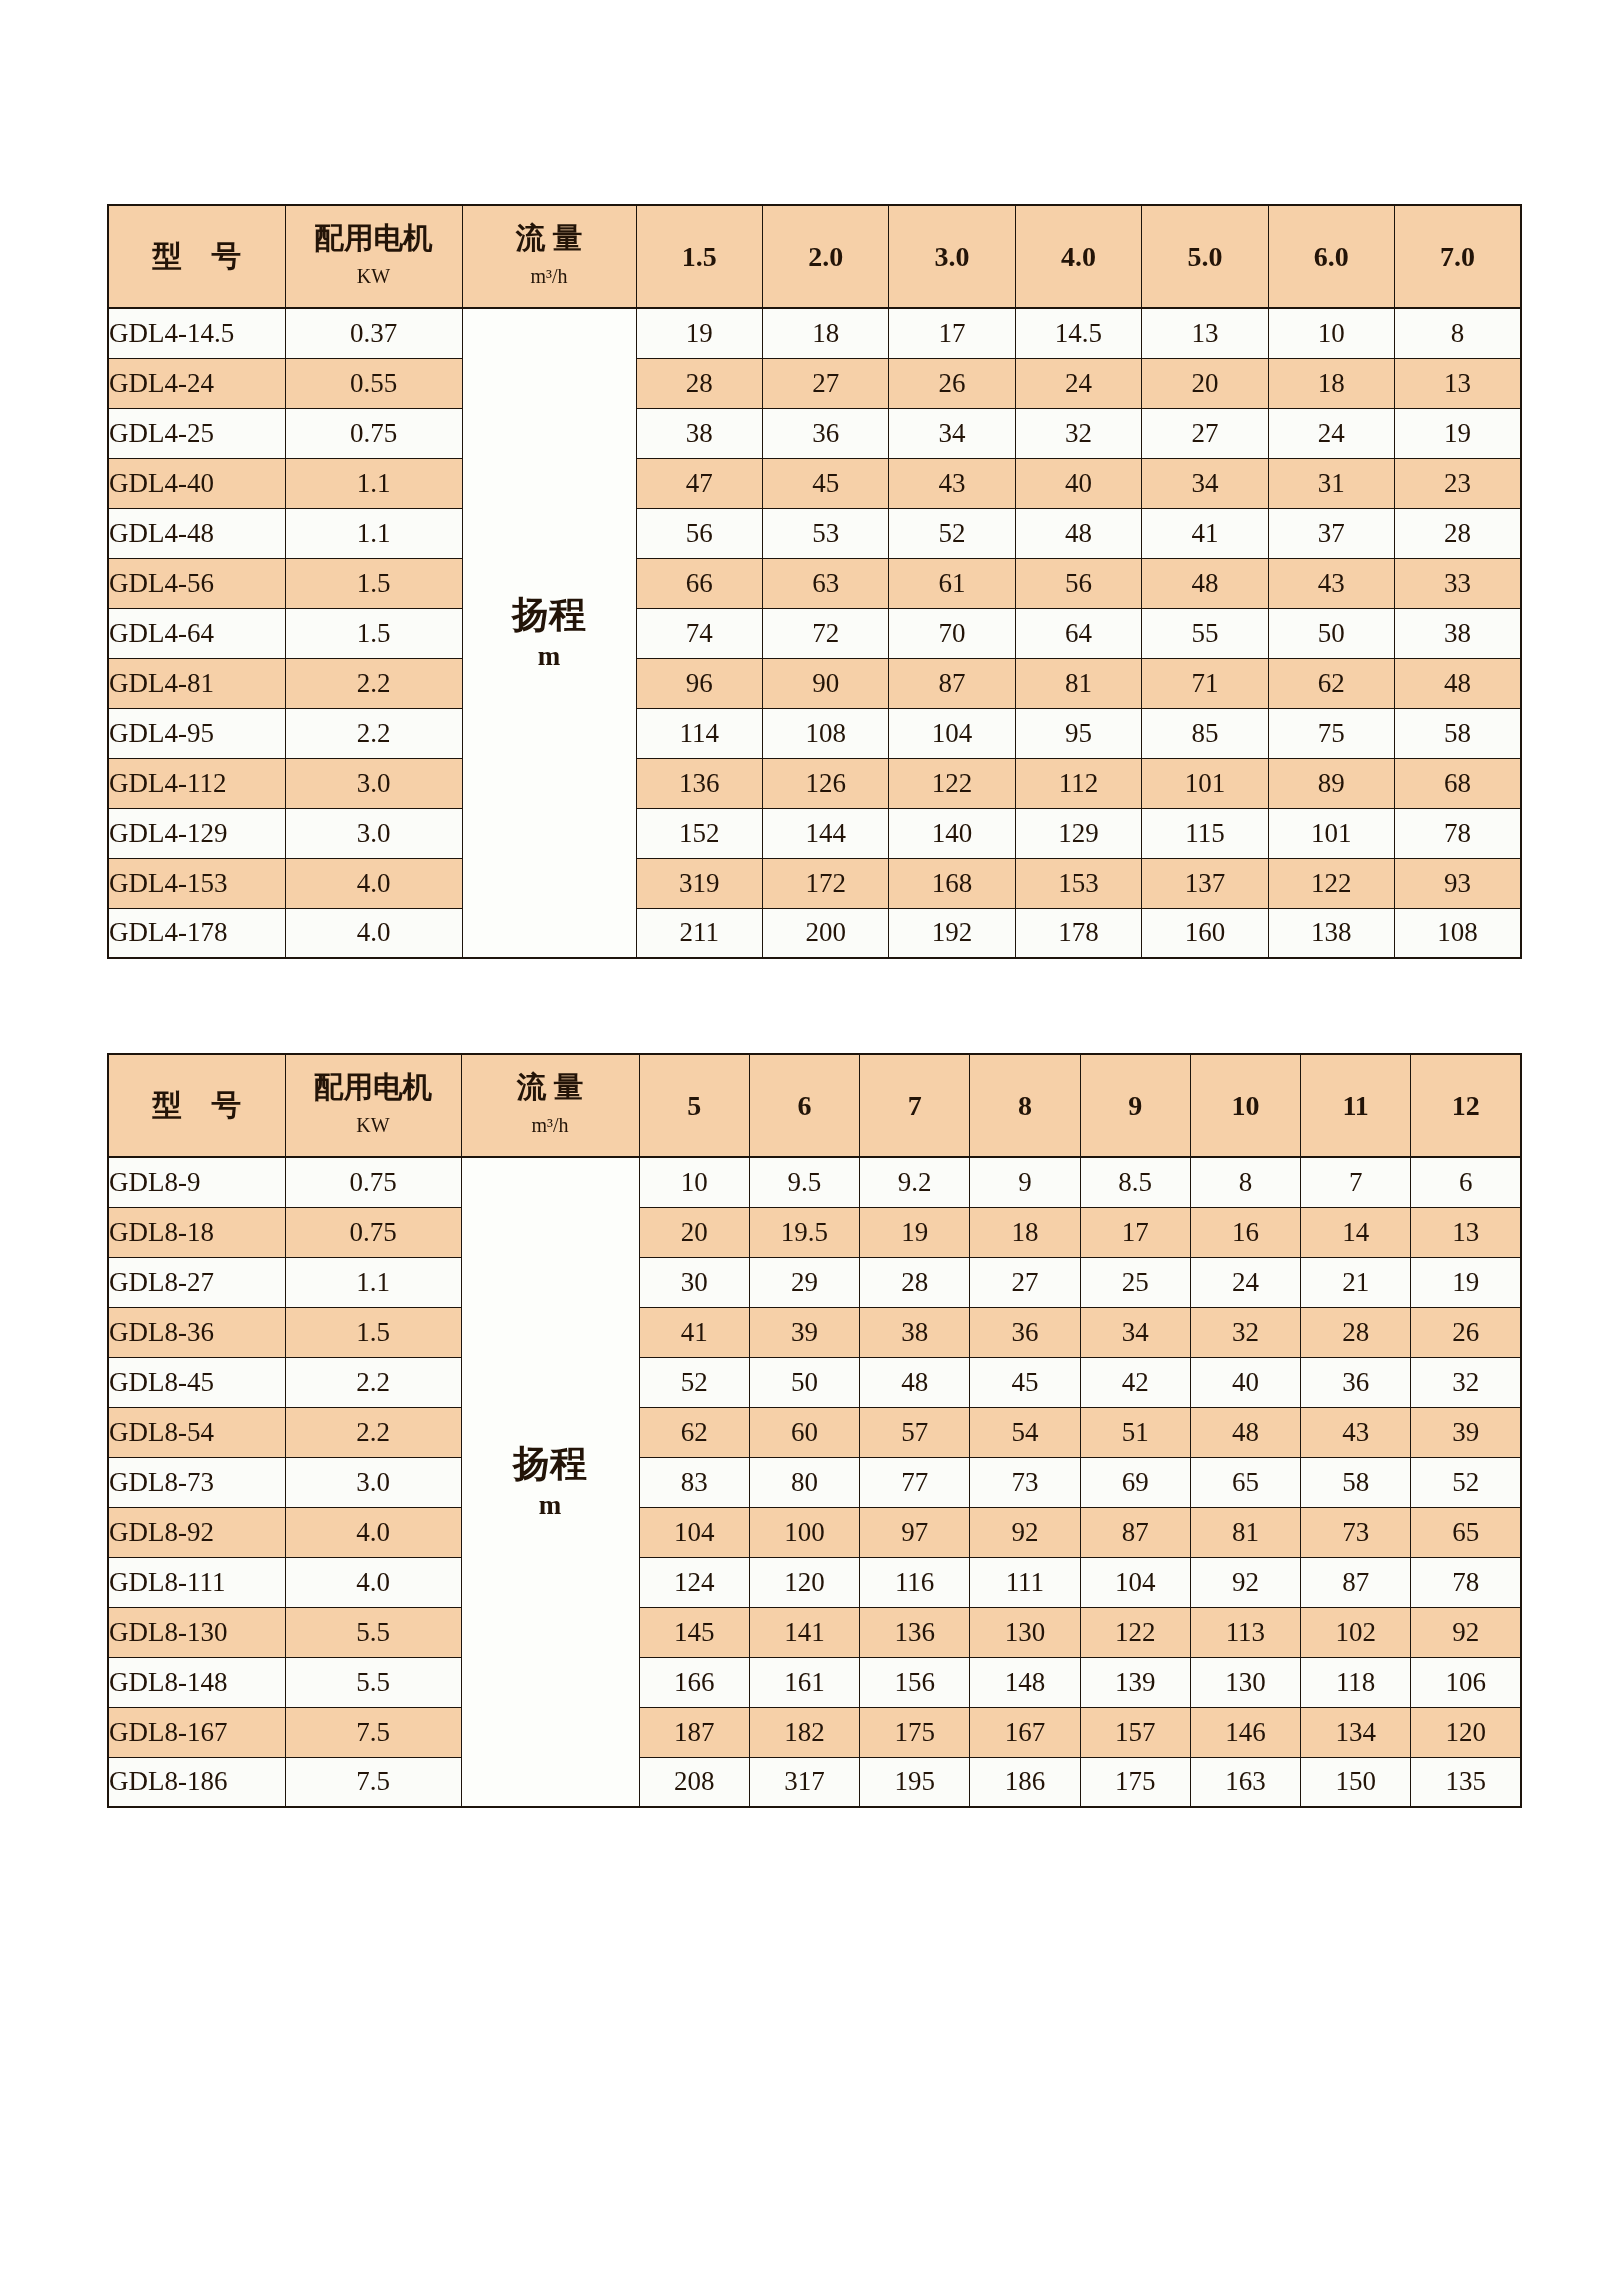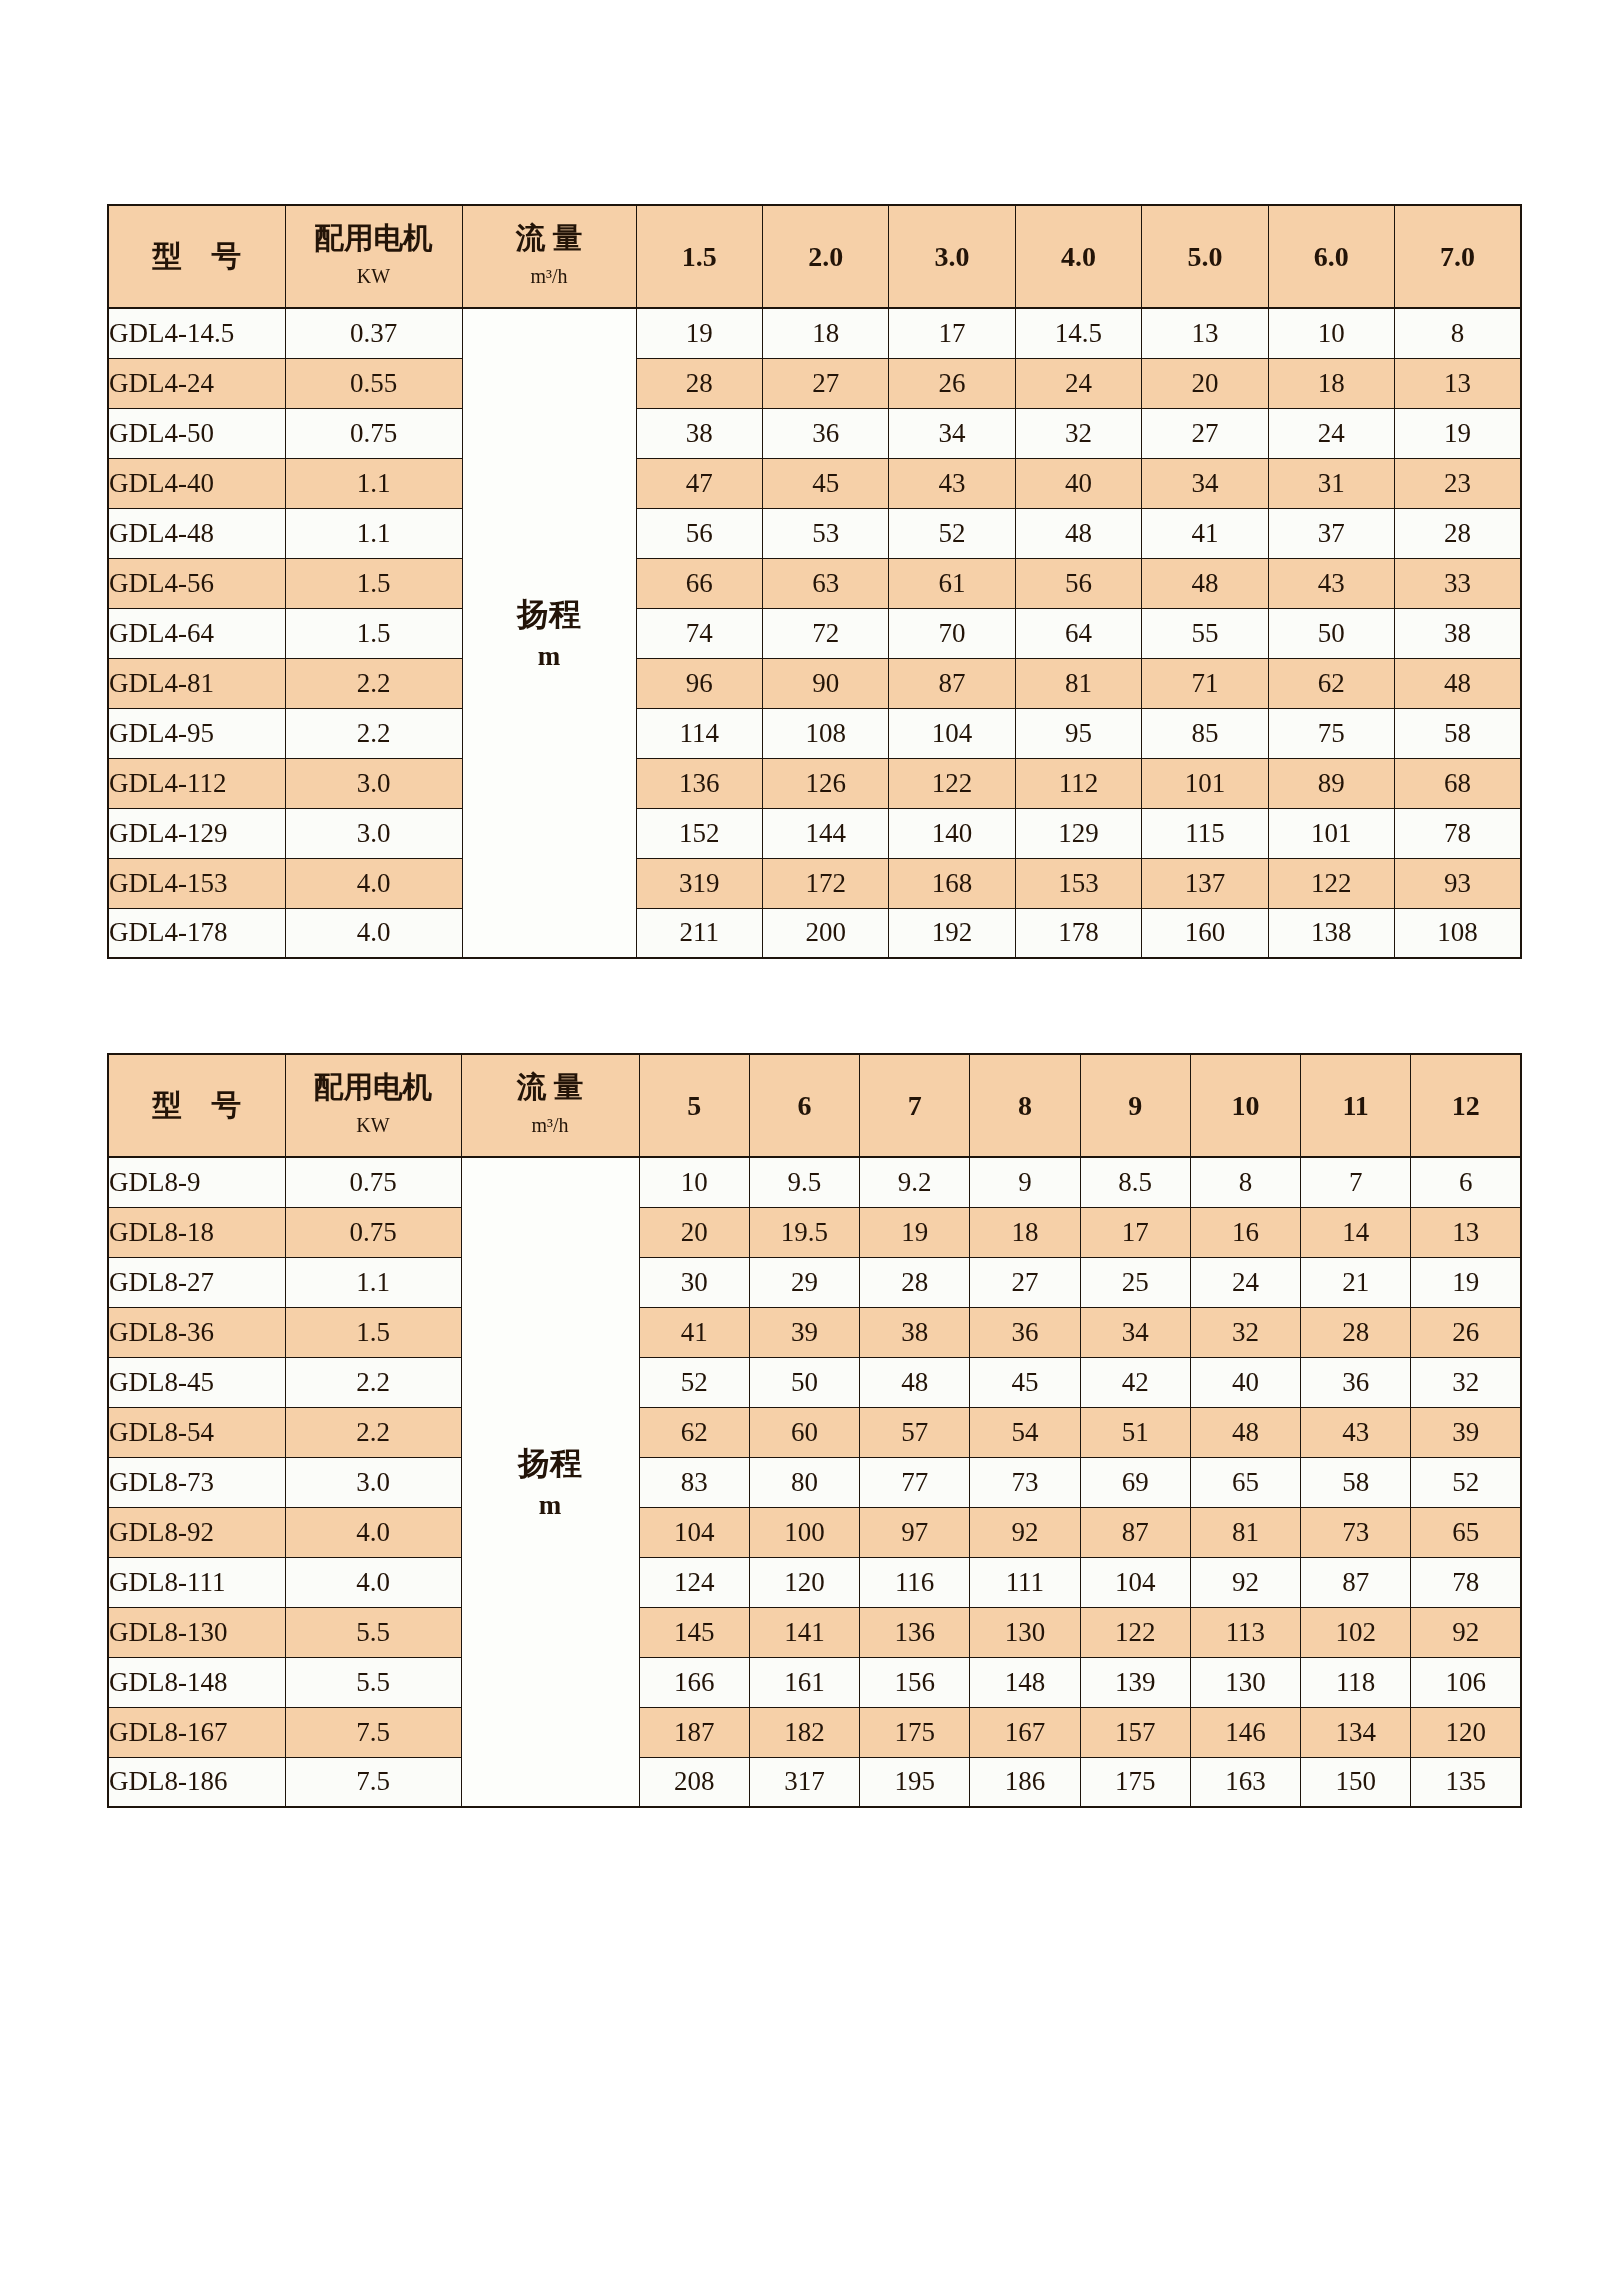--- a/index.html
+++ b/index.html
@@ -39,21 +39,21 @@
   td.model-cell{
     text-align:left;padding-left:16px;font-size:27px;margin-top:28px;
   }
   td.kw-cell, td.value-cell{
     text-align:center;font-size:27px;
   }
   td.head-merged-cell{
     background:#FDFEFB !important;
     text-align:center;vertical-align:middle;
   }
-  td.head-merged-cell .l1{font-size:32px;font-weight:bold;line-height:45px;}
+  td.head-merged-cell .l1{font-size:37px;font-weight:bold;line-height:45px;}
   td.head-merged-cell .l2{font-size:27px;font-weight:bold;line-height:38px;}
 </style>
 </head>
 <body>
 
 <div class="page">
   <table class="spec" id="table1">
       <colgroup>
         <col style="width: 177px;">
         <col style="width: 177px;">
@@ -109,21 +109,21 @@
           <td class="kw-cell">0.55</td>
           <td class="value-cell">28</td>
           <td class="value-cell">27</td>
           <td class="value-cell">26</td>
           <td class="value-cell">24</td>
           <td class="value-cell">20</td>
           <td class="value-cell">18</td>
           <td class="value-cell">13</td>
         </tr>
         <tr>
-          <td class="model-cell">GDL4-50</td>
+          <td class="model-cell">GDL4-25</td>
           <td class="kw-cell">0.75</td>
           <td class="value-cell">38</td>
           <td class="value-cell">36</td>
           <td class="value-cell">34</td>
           <td class="value-cell">32</td>
           <td class="value-cell">27</td>
           <td class="value-cell">24</td>
           <td class="value-cell">19</td>
         </tr>
         <tr>

